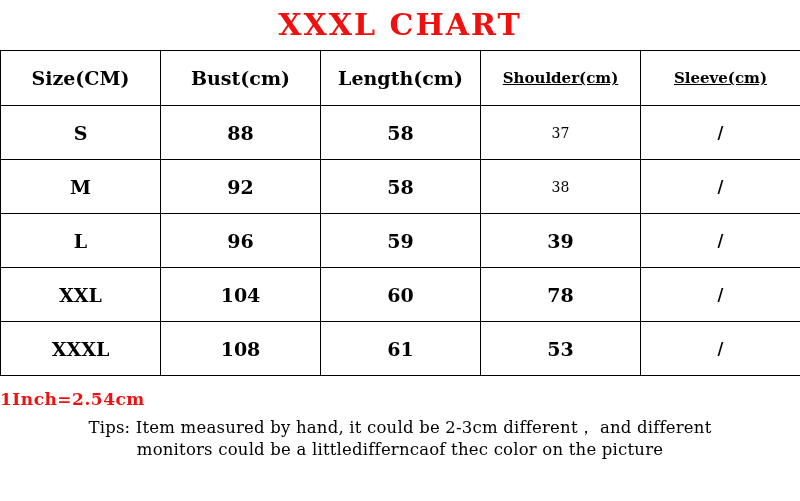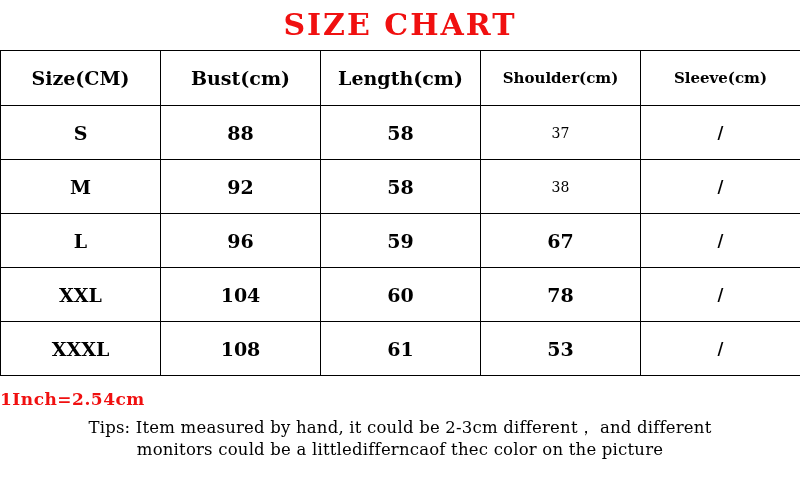--- a/index.html
+++ b/index.html
@@ -43,20 +43,21 @@
     font-family: "DejaVu Serif", serif;
     color: #000000;
   }
   table.size-table tr.header-row td {
     height: 52px;
     font-size: 19px;
     font-weight: bold;
   }
   table.size-table tr.header-row td.small-head {
     font-size: 15px;
+    text-decoration: underline;
   }
   table.size-table tr.data-row td {
     height: 51px;
     font-size: 19px;
     font-weight: bold;
   }
   table.size-table tr.data-row td.small-val {
     font-size: 14px;
     font-weight: normal;
   }
@@ -86,21 +87,21 @@
     line-height: 1.35;
     letter-spacing: 0.2px;
     padding: 0 6px;
   }
 </style>
 </head>
 <body>
 
 <div class="page">
 
-  <div class="title">SIZE CHART</div>
+  <div class="title">XXXL CHART</div>
 
   <table class="size-table">
     <colgroup>
       <col class="c1">
         <col class="c2">
         <col class="c3">
         <col class="c4">
         <col class="c5">
     </colgroup>
     <tbody>
@@ -125,21 +126,21 @@
         <td>92</td>
         <td>58</td>
         <td class="small-val">38</td>
         <td class="slash">/</td>
       </tr>
 
       <tr class="data-row">
         <td>L</td>
         <td>96</td>
         <td>59</td>
-        <td>67</td>
+        <td>39</td>
         <td class="slash">/</td>
       </tr>
 
 
       <tr class="data-row">
         <td>XXL</td>
         <td>104</td>
         <td>60</td>
         <td>78</td>
         <td class="slash">/</td>

